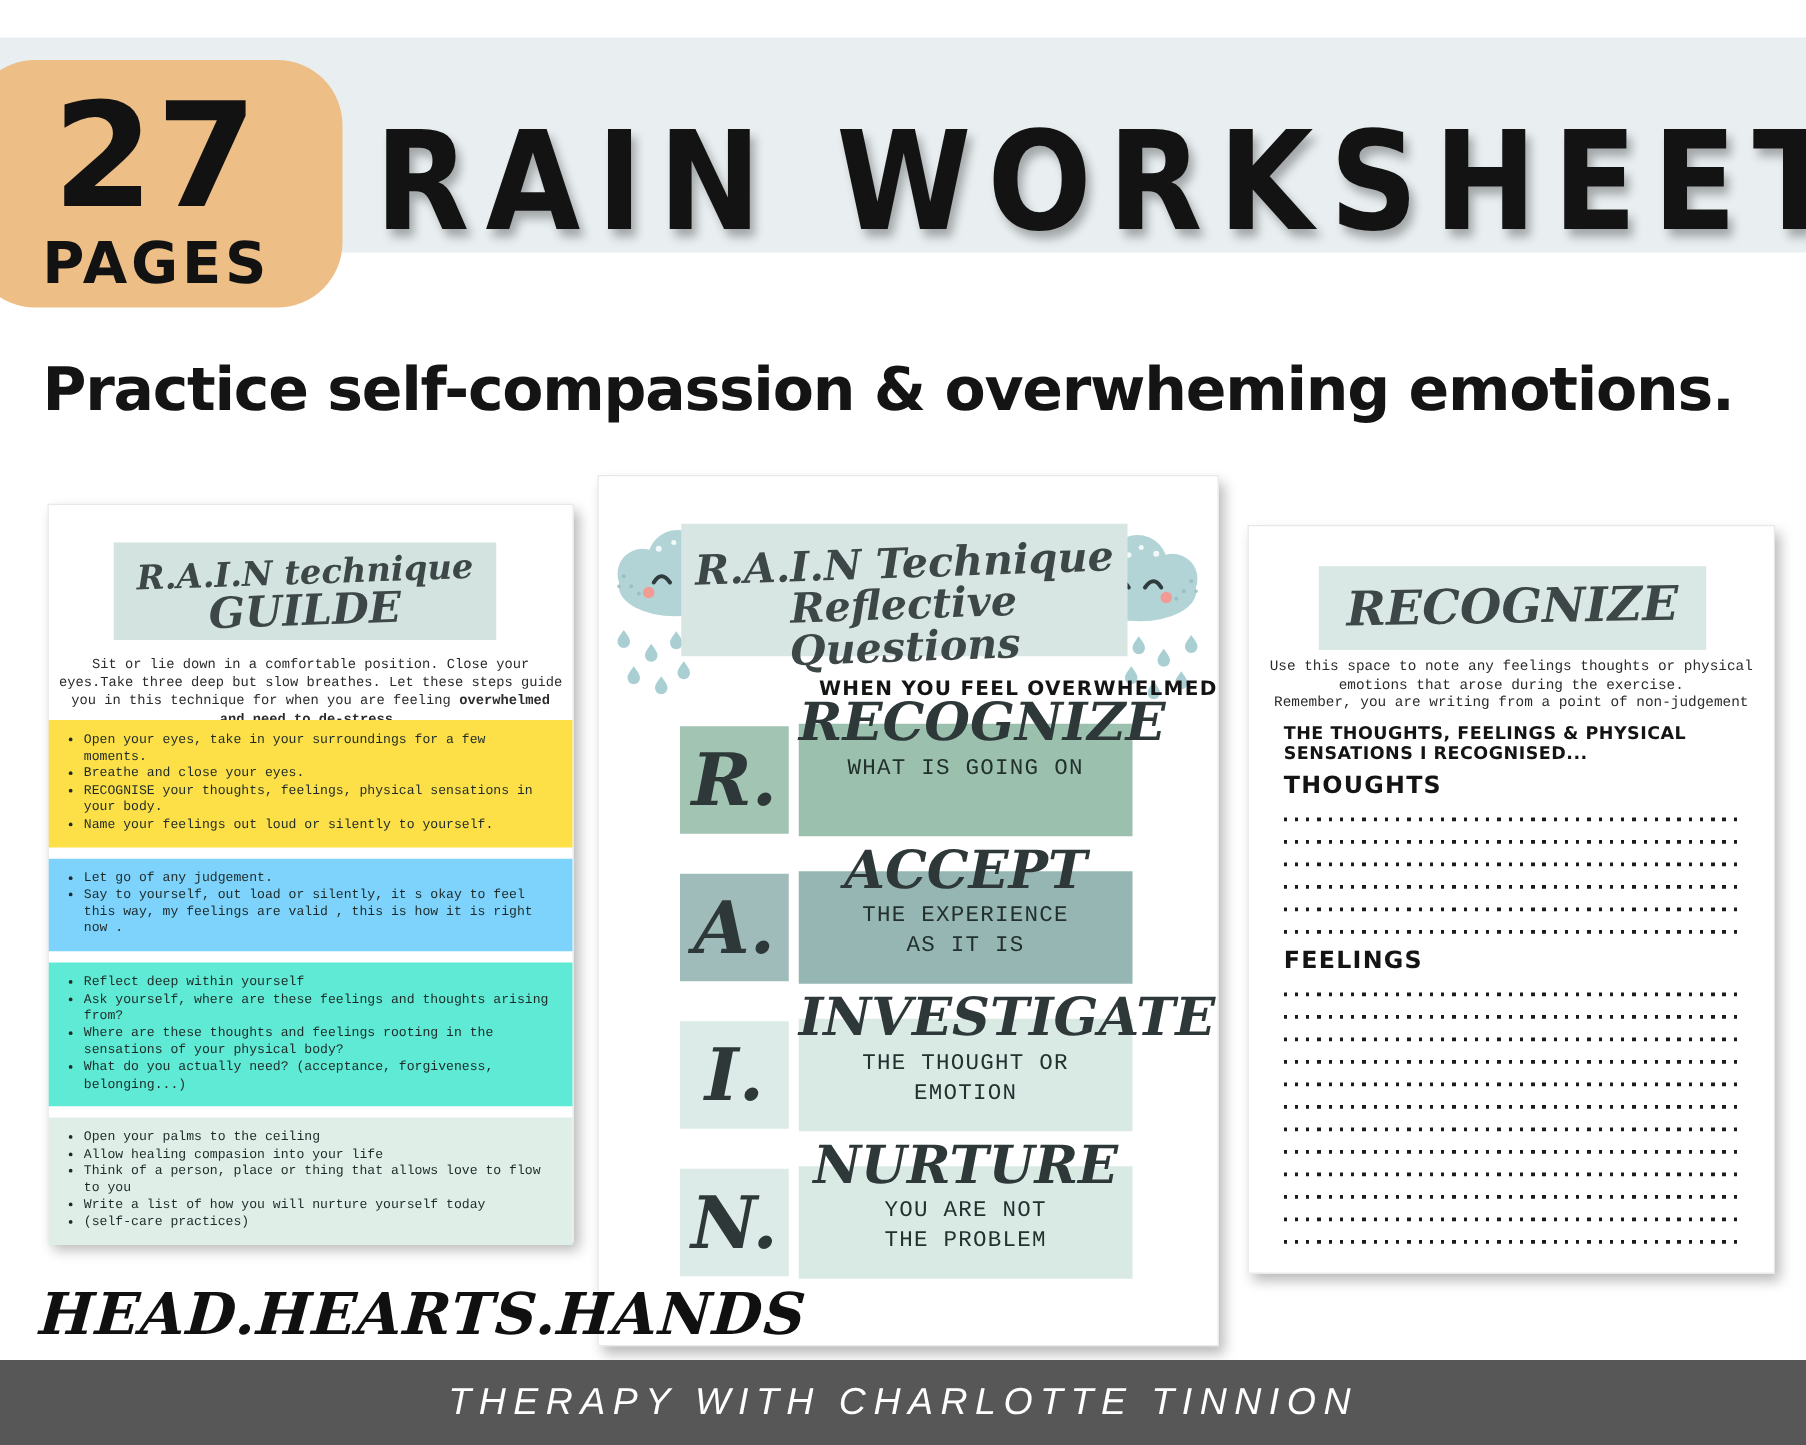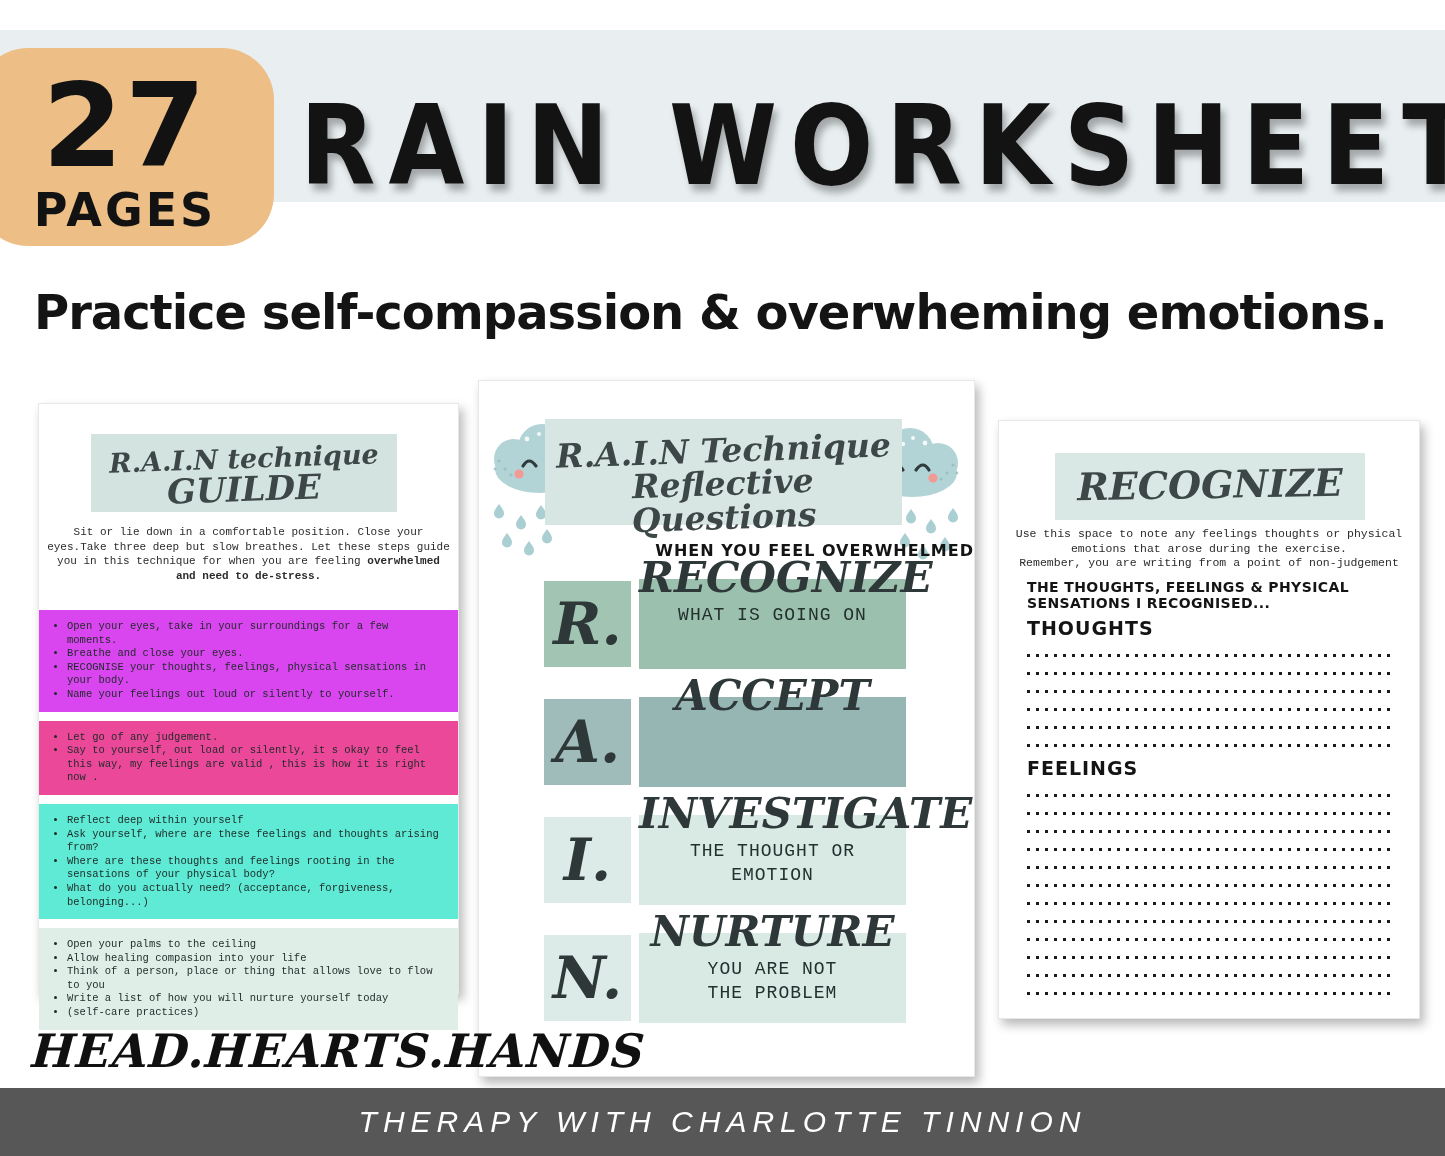--- a/index.html
+++ b/index.html
@@ -103,29 +103,29 @@
   <div class="subtitle">Practice self-compassion &amp; overwheming emotions.</div>
 
   <section class="page left-page">
     <div class="left-banner" style="background: rgb(211, 227, 223);">
       <div class="script l1">R.A.I.N technique</div>
       <div class="script l2">GUILDE</div>
     </div>
     <p class="left-intro mono"><span>Sit or lie down in a comfortable position. Close your eyes.Take three deep but slow breathes. Let these steps guide you in this technique for when you are feeling</span>
       <strong>overwhelmed and need to de-stress.</strong></p>
     <div class="guide-blocks" id="guide-blocks">
-        <div class="guide-block" style="background: #d946ef; margin-top: 34px;">
+        <div class="guide-block" style="background: #fde047;">
           <ul>
             <li>Open your eyes, take in your surroundings for a few moments.</li>
             <li>Breathe and close your eyes.</li>
             <li>RECOGNISE your thoughts, feelings, physical sensations in your body.</li>
             <li>Name your feelings out loud or silently to yourself.</li>
           </ul>
         </div>
-        <div class="guide-block" style="background: #ec4899;">
+        <div class="guide-block" style="background: #7dd3fc;">
           <ul>
             <li>Let go of any judgement.</li>
             <li>Say to yourself, out load or silently, it s okay to feel this way, my feelings are valid , this is how it is right now .</li>
           </ul>
         </div>
         <div class="guide-block" style="background: #5eead4;">
           <ul>
             <li>Reflect deep within yourself</li>
             <li>Ask yourself,  where are these feelings and thoughts arising from?</li>
             <li>Where are these thoughts and feelings rooting in the sensations of your physical body?</li>
@@ -228,20 +228,22 @@
           <div class="step-letter" style="background: rgb(162, 196, 179);"><span class="script">R.</span></div>
           <div class="step-box" style="background: rgb(156, 192, 174);">
             <div class="step-word script">RECOGNIZE</div>
             <div class="step-desc mono">WHAT IS GOING ON</div>
           </div>
         </div>
         <div class="step-row">
           <div class="step-letter" style="background: rgb(159, 188, 187);"><span class="script">A.</span></div>
           <div class="step-box" style="background: rgb(150, 182, 180);">
             <div class="step-word script">ACCEPT</div>
+            <div class="step-desc mono">THE EXPERIENCE
+AS IT IS</div>
           </div>
         </div>
         <div class="step-row">
           <div class="step-letter" style="background: rgb(220, 235, 231);"><span class="script">I.</span></div>
           <div class="step-box" style="background: rgb(217, 234, 229);">
             <div class="step-word script">INVESTIGATE</div>
             <div class="step-desc mono">THE THOUGHT OR
 EMOTION</div>
           </div>
         </div>

